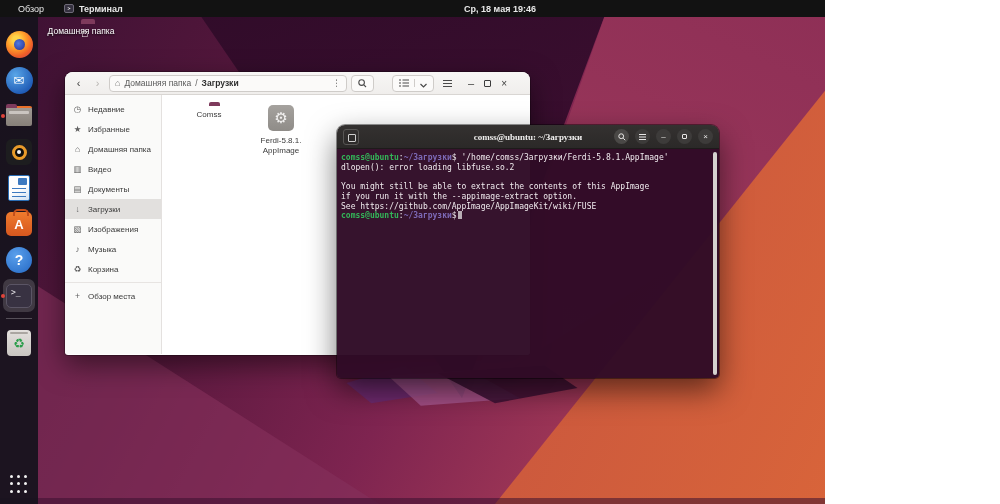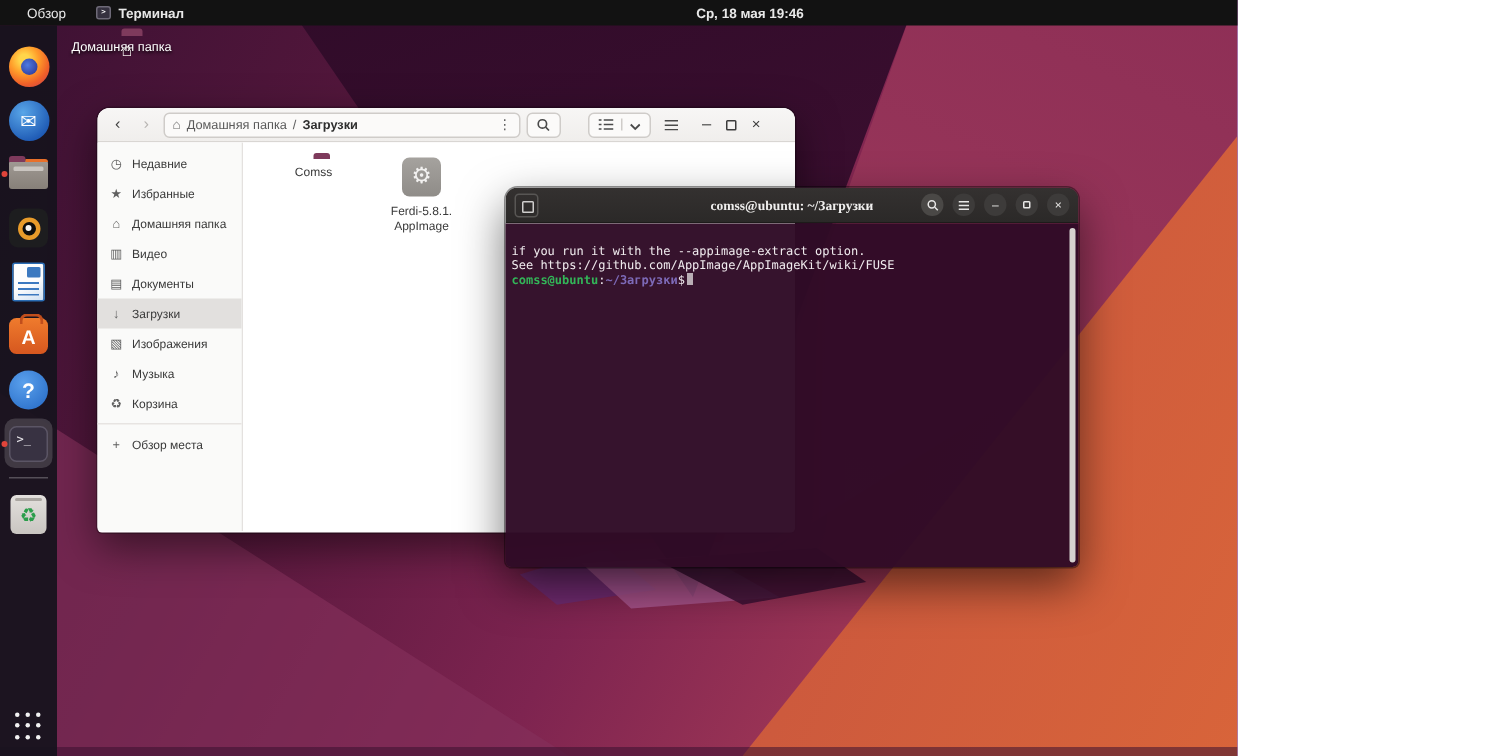--- a/index.html
+++ b/index.html
@@ -351,21 +351,24 @@
             </svg>
         </span>
         <span class="cbtn">–</span>
         <span class="cbtn">
             <span class="max2"></span>
           </span>
         <span class="cbtn">×</span>
       </div>
     </div>
     <div class="tbody">
+      <div class="tline"><span class="t-green">comss@ubuntu</span><span>:</span><span class="t-blue">~/Загрузки</span><span>$</span><span> '/home/comss/Загрузки/Ferdi-5.8.1.AppImage'</span></div>
+      <div class="tline">dlopen(): error loading libfuse.so.2</div>
       <div class="tline"></div>
+      <div class="tline">You might still be able to extract the contents of this AppImage</div>
       <div class="tline">if you run it with the --appimage-extract option.</div>
       <div class="tline">See https://github.com/AppImage/AppImageKit/wiki/FUSE</div>
       <div class="tline"><span class="t-green">comss@ubuntu</span><span>:</span><span class="t-blue">~/Загрузки</span><span>$</span><span class="cursor"></span></div>
       <div class="tscroll"></div>
     </div>
   </div>
 
 </div>
 
 </body></html>

